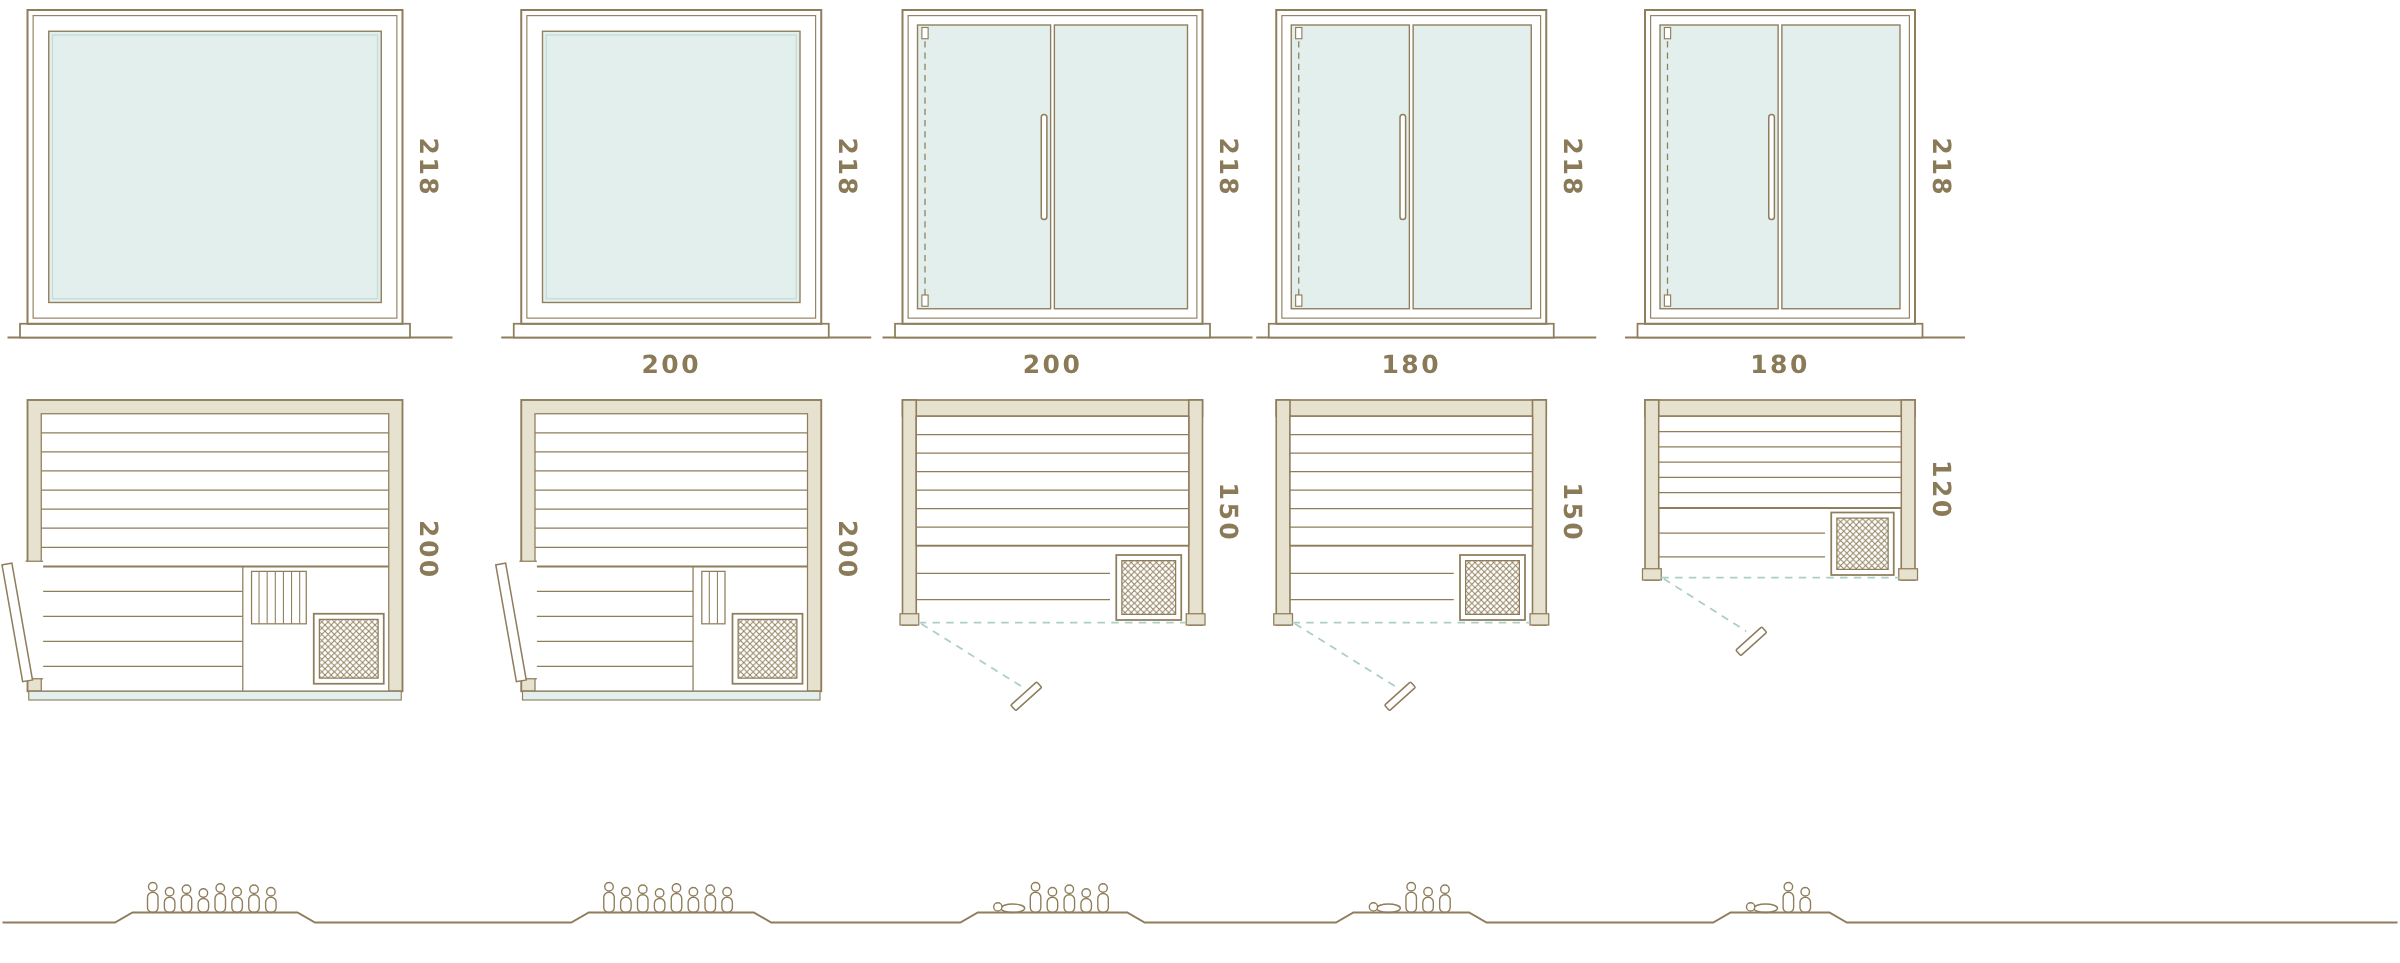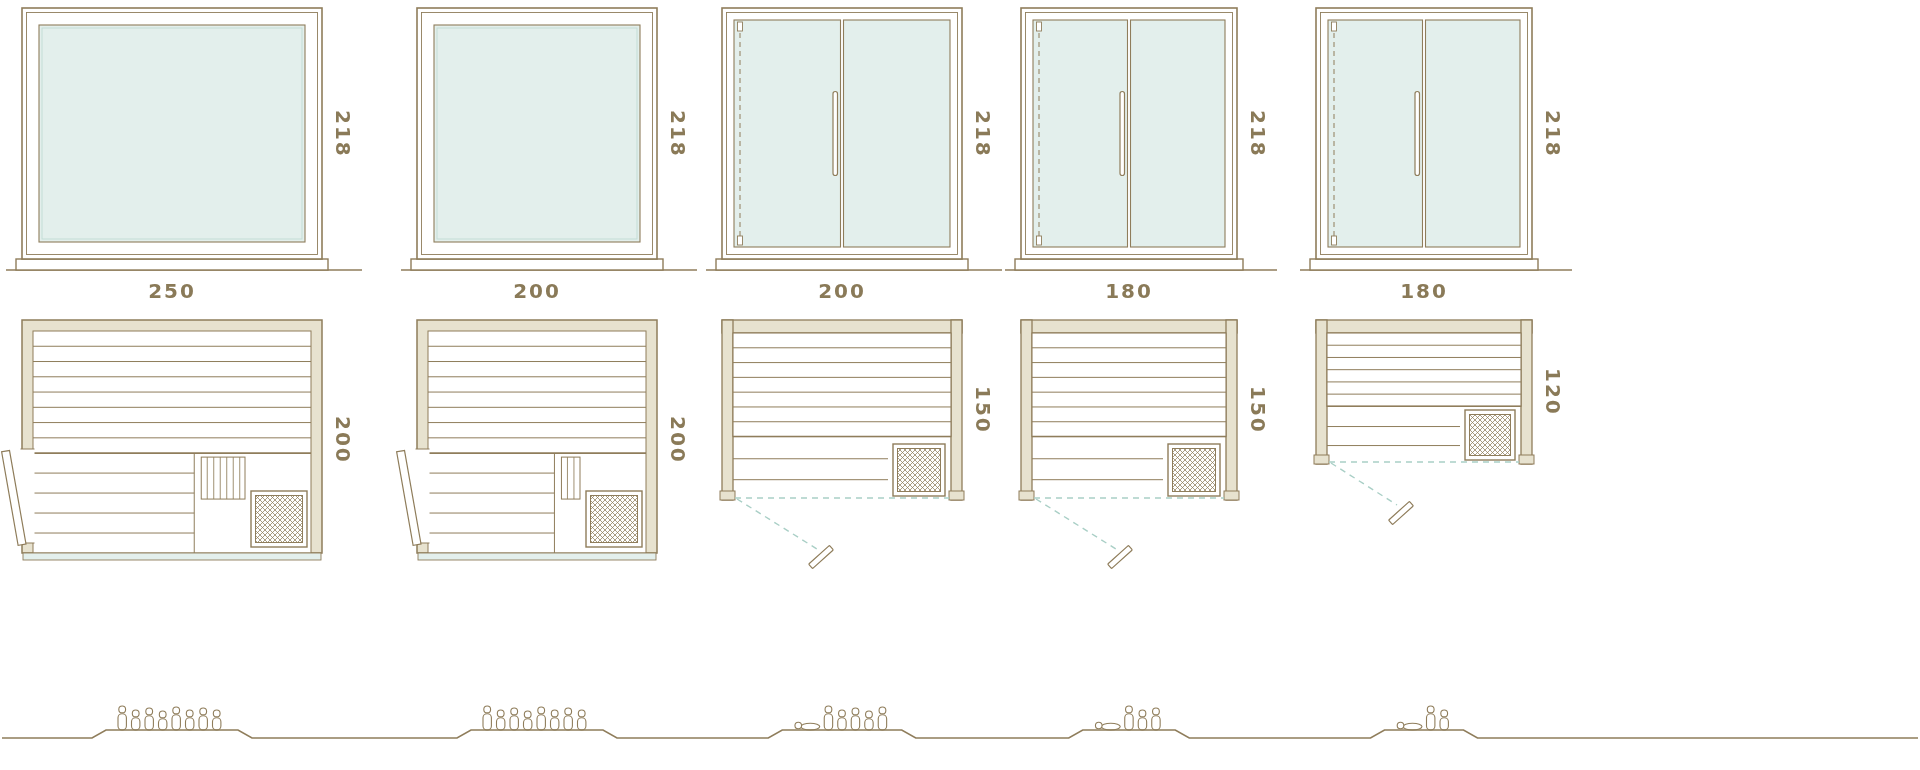--- a/index.html
+++ b/index.html
@@ -357,21 +357,20 @@
       </g>
       <path d="M2 738 L92 738 L106 730 L238 730 L252 738 L457 738 L471 730 L603 730 L617 738 L768.25 738 L782.25 730 L901.75 730 L915.75 738 L1068.75 738 L1082.75 730 L1175.25 730 L1189.25 738 L1370.5 738 L1384.5 730 L1463.5 730 L1477.5 738 L1918 738" fill="none" stroke="#8f7d5b" stroke-width="1.6"></path>
     </svg>
 
   <div class="dim v" style="left:330px;top:8px;height:251px">218</div>
   <div class="dim v" style="left:665px;top:8px;height:251px">218</div>
   <div class="dim v" style="left:970px;top:8px;height:251px">218</div>
   <div class="dim v" style="left:1245px;top:8px;height:251px">218</div>
   <div class="dim v" style="left:1540px;top:8px;height:251px">218</div>
 
-  <div class="dim h" style="left:22px;top:278px;width:300px">250</div>
   <div class="dim h" style="left:417px;top:278px;width:240px">200</div>
   <div class="dim h" style="left:722px;top:278px;width:240px">200</div>
   <div class="dim h" style="left:1021px;top:278px;width:216px">180</div>
   <div class="dim h" style="left:1316px;top:278px;width:216px">180</div>
 
   <div class="dim v" style="left:330px;top:320px;height:240px">200</div>
   <div class="dim v" style="left:665px;top:320px;height:240px">200</div>
   <div class="dim v" style="left:970px;top:320px;height:180px">150</div>
   <div class="dim v" style="left:1245px;top:320px;height:180px">150</div>
   <div class="dim v" style="left:1540px;top:320px;height:144px">120</div>

